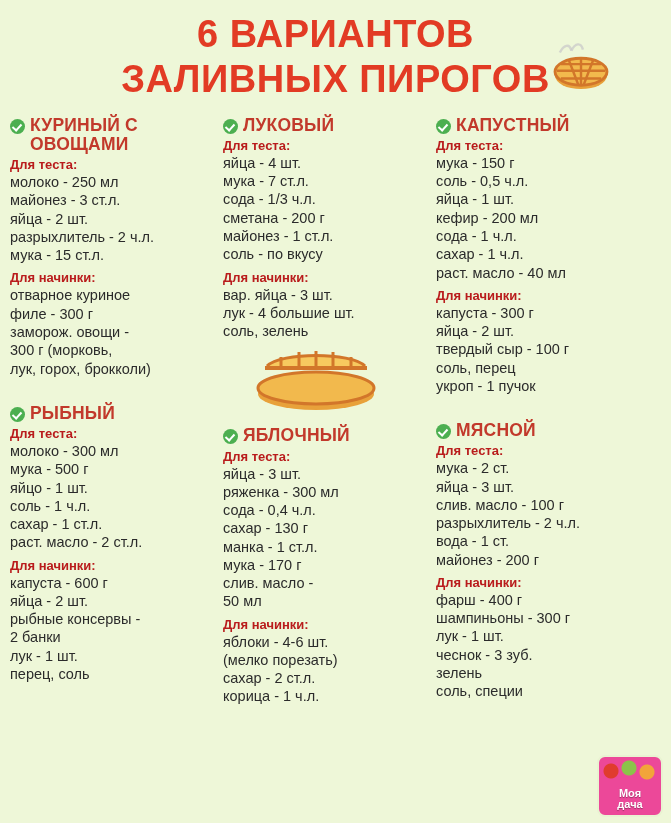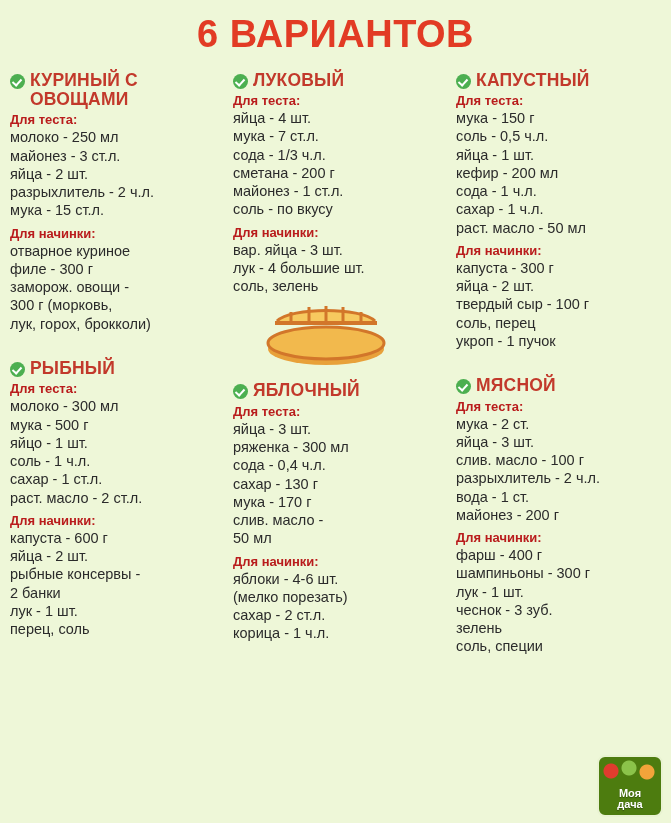--- a/index.html
+++ b/index.html
@@ -43,21 +43,20 @@
   .pie-title {
     position: absolute;
     right: -60px;
     top: -16px;
     width: 58px;
     height: 50px;
   }
   
   .columns {
     display: flex;
-    gap: 10px;
     margin-top: 14px;
     position: relative;
   }
   .col {
     width: 213px;
     flex: 0 0 213px;
   }
   .recipe {
     margin-bottom: 10px;
   }
@@ -120,21 +119,21 @@
     margin: 6px 0 0 28px;
   }
   
   .logo {
     position: absolute;
     right: 8px;
     bottom: 6px;
     width: 62px;
     height: 58px;
     border-radius: 8px;
-    background: #4d7c0f;
+    background: #ec4899;
     border: 2px solid #e9f3d2;
     overflow: hidden;
   }
   .logo .veg {
     position: absolute;
     top: 2px;
     left: 0;
     right: 0;
     height: 22px;
     background:
@@ -155,20 +154,32 @@
     text-shadow: 0 1px 1px rgba(0,0,0,.35);
   }
 </style>
 </head>
 <body>
 
 <div class="page">
 
   <div class="title-block">
     <div class="title-line">6 ВАРИАНТОВ</div>
+    <div class="title-line second">
+      <span>ЗАЛИВНЫХ ПИРОГОВ</span>
+      <svg class="pie-title" viewBox="0 0 60 52">
+        <path d="M8 12 C12 4 18 2 20 10" stroke="#c9c9c9" stroke-width="2.5" fill="none" opacity=".75"></path>
+        <path d="M20 10 C24 2 30 1 32 9" stroke="#c9c9c9" stroke-width="2.5" fill="none" opacity=".75"></path>
+        <ellipse cx="30" cy="36" rx="27" ry="14" fill="#e8a13a"></ellipse>
+        <ellipse cx="30" cy="32" rx="27" ry="14" fill="#f2b94d"></ellipse>
+        <path d="M5 31 h50 M9 24 h42 M9 39 h42" stroke="#d2762a" stroke-width="2.5"></path>
+        <path d="M17 19 l10 26 M30 18 l0 28 M43 19 l-10 26" stroke="#d2762a" stroke-width="2.5"></path>
+        <ellipse cx="30" cy="32" rx="27" ry="14" fill="none" stroke="#d2762a" stroke-width="3"></ellipse>
+      </svg>
+    </div>
   </div>
 
   <div class="columns">
 
     <div class="col">
       <div class="recipe">
         <div class="recipe-head">
           <span class="check"></span>
           <span class="recipe-title">КУРИНЫЙ
 С ОВОЩАМИ</span>
@@ -253,20 +264,21 @@
         <div class="recipe-head">
           <span class="check"></span>
           <span class="recipe-title">ЯБЛОЧНЫЙ</span>
         </div>
         <div class="subhead first">Для теста:</div>
         <ul class="items">
           <li>яйца - 3 шт.</li>
           <li>ряженка - 300 мл</li>
           <li>сода - 0,4 ч.л.</li>
           <li>сахар - 130 г</li>
+          <li>манка - 1 ст.л.</li>
           <li>мука - 170 г</li>
           <li>слив. масло -</li>
           <li>50 мл</li>
         </ul>
         <div class="subhead">Для начинки:</div>
         <ul class="items">
           <li>яблоки - 4-6 шт.</li>
           <li>(мелко порезать)</li>
           <li>сахар - 2 ст.л.</li>
           <li>корица - 1 ч.л.</li>
@@ -281,21 +293,21 @@
           <span class="recipe-title">КАПУСТНЫЙ</span>
         </div>
         <div class="subhead first">Для теста:</div>
         <ul class="items">
           <li>мука - 150 г</li>
           <li>соль - 0,5 ч.л.</li>
           <li>яйца - 1 шт.</li>
           <li>кефир - 200 мл</li>
           <li>сода - 1 ч.л.</li>
           <li>сахар - 1 ч.л.</li>
-          <li>раст. масло - 50 мл</li>
+          <li>раст. масло - 40 мл</li>
         </ul>
         <div class="subhead">Для начинки:</div>
         <ul class="items">
           <li>капуста - 300 г</li>
           <li>яйца - 2 шт.</li>
           <li>твердый сыр - 100 г</li>
           <li>соль, перец</li>
           <li>укроп - 1 пучок</li>
         </ul>
       </div>

